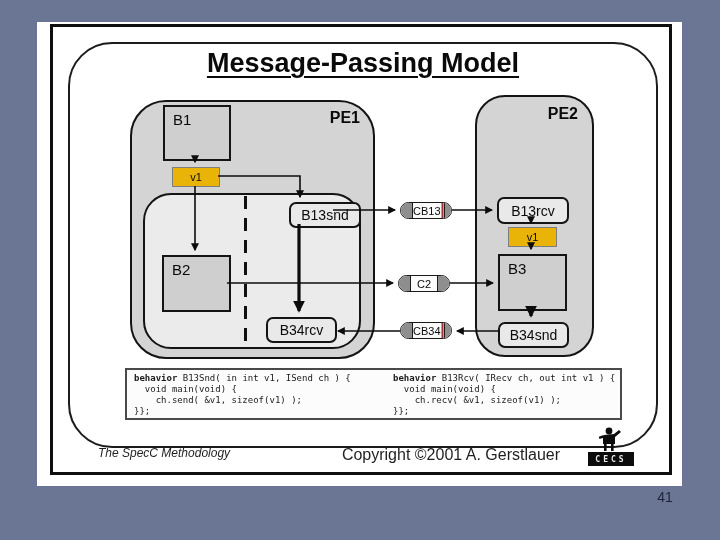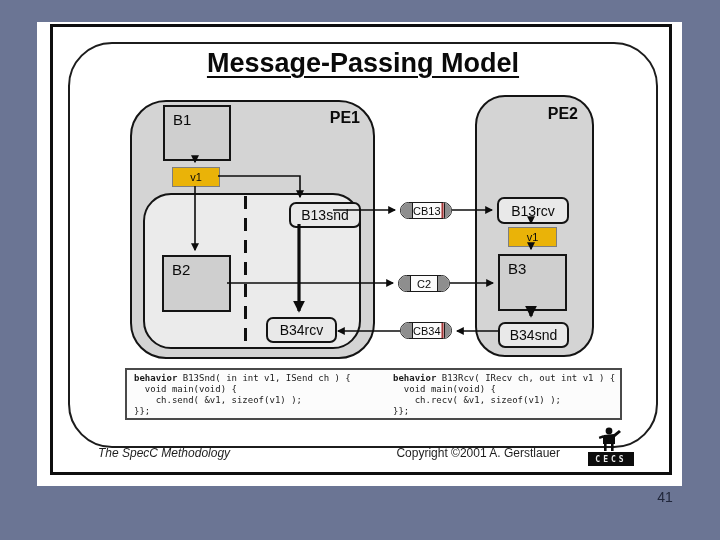--- a/index.html
+++ b/index.html
@@ -68,21 +68,21 @@
     background:#fcfcfc;border:2px solid #4a4a4a;box-sizing:border-box;
     display:flex;
   }
   .codecol{
     font-family:"DejaVu Sans Mono", monospace;font-size:9px;line-height:11px;
     color:#1a1a1a;padding:3px 0 0 7px;white-space:pre;
   }
   .codecol.left{width:252px;flex:0 0 auto;}
   .kw{font-weight:bold;}
   .footer-left{left:98px;top:446px;font-size:12px;color:#1f1f1f;font-style:italic;}
-  .footer-right{right:160px;top:446px;font-size:12px;color:#1f1f1f;}
+  .footer-right{right:160px;top:446px;font-size:16px;color:#1f1f1f;}
   .cecs{left:588px;top:426px;width:46px;height:40px;}
   .cecs-bar{
     position:absolute;left:0;top:26px;width:46px;height:14px;background:#0c0c0c;
     display:flex;align-items:center;justify-content:center;
     color:#e8e8e8;font-size:8px;font-weight:bold;letter-spacing:3px;
     font-family:"DejaVu Sans Mono", monospace;
   }
   .cecs-art{position:absolute;left:7px;top:0px;}
   .page-number{left:648px;top:489px;width:34px;text-align:center;font-size:14px;color:#20263a;}
   .overlay{left:0;top:0;width:720px;height:540px;pointer-events:none;}

